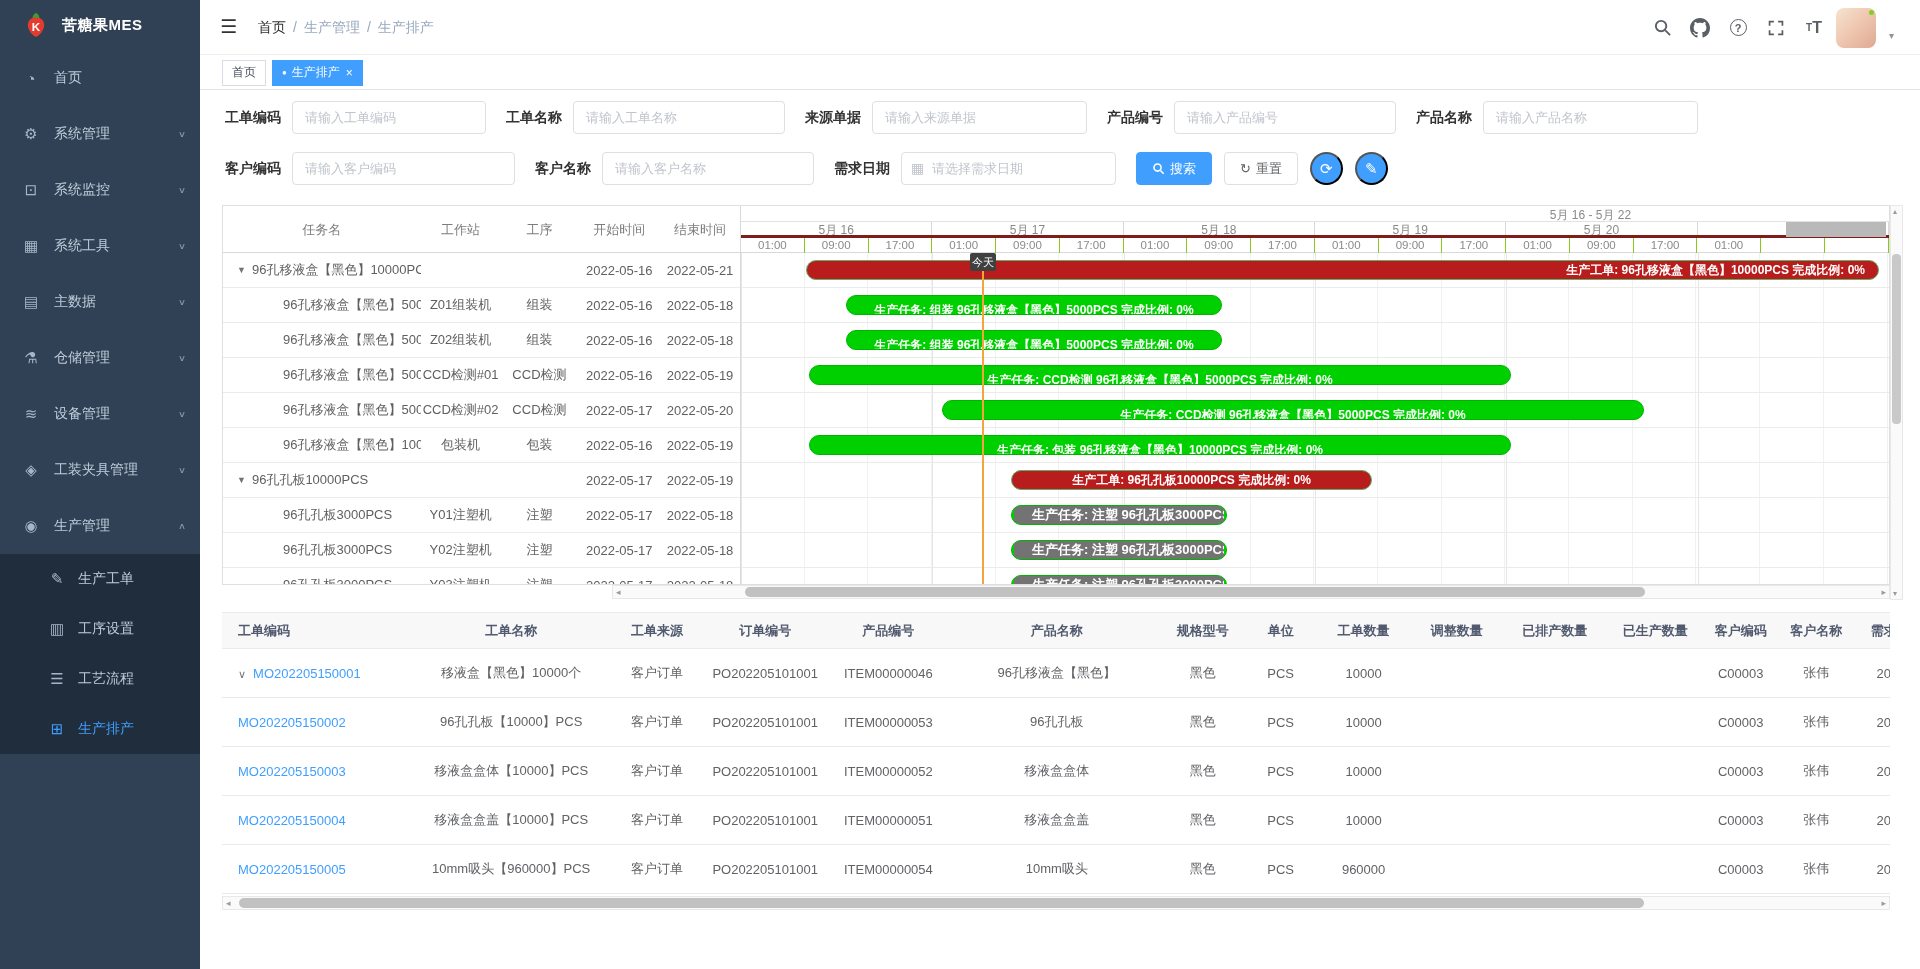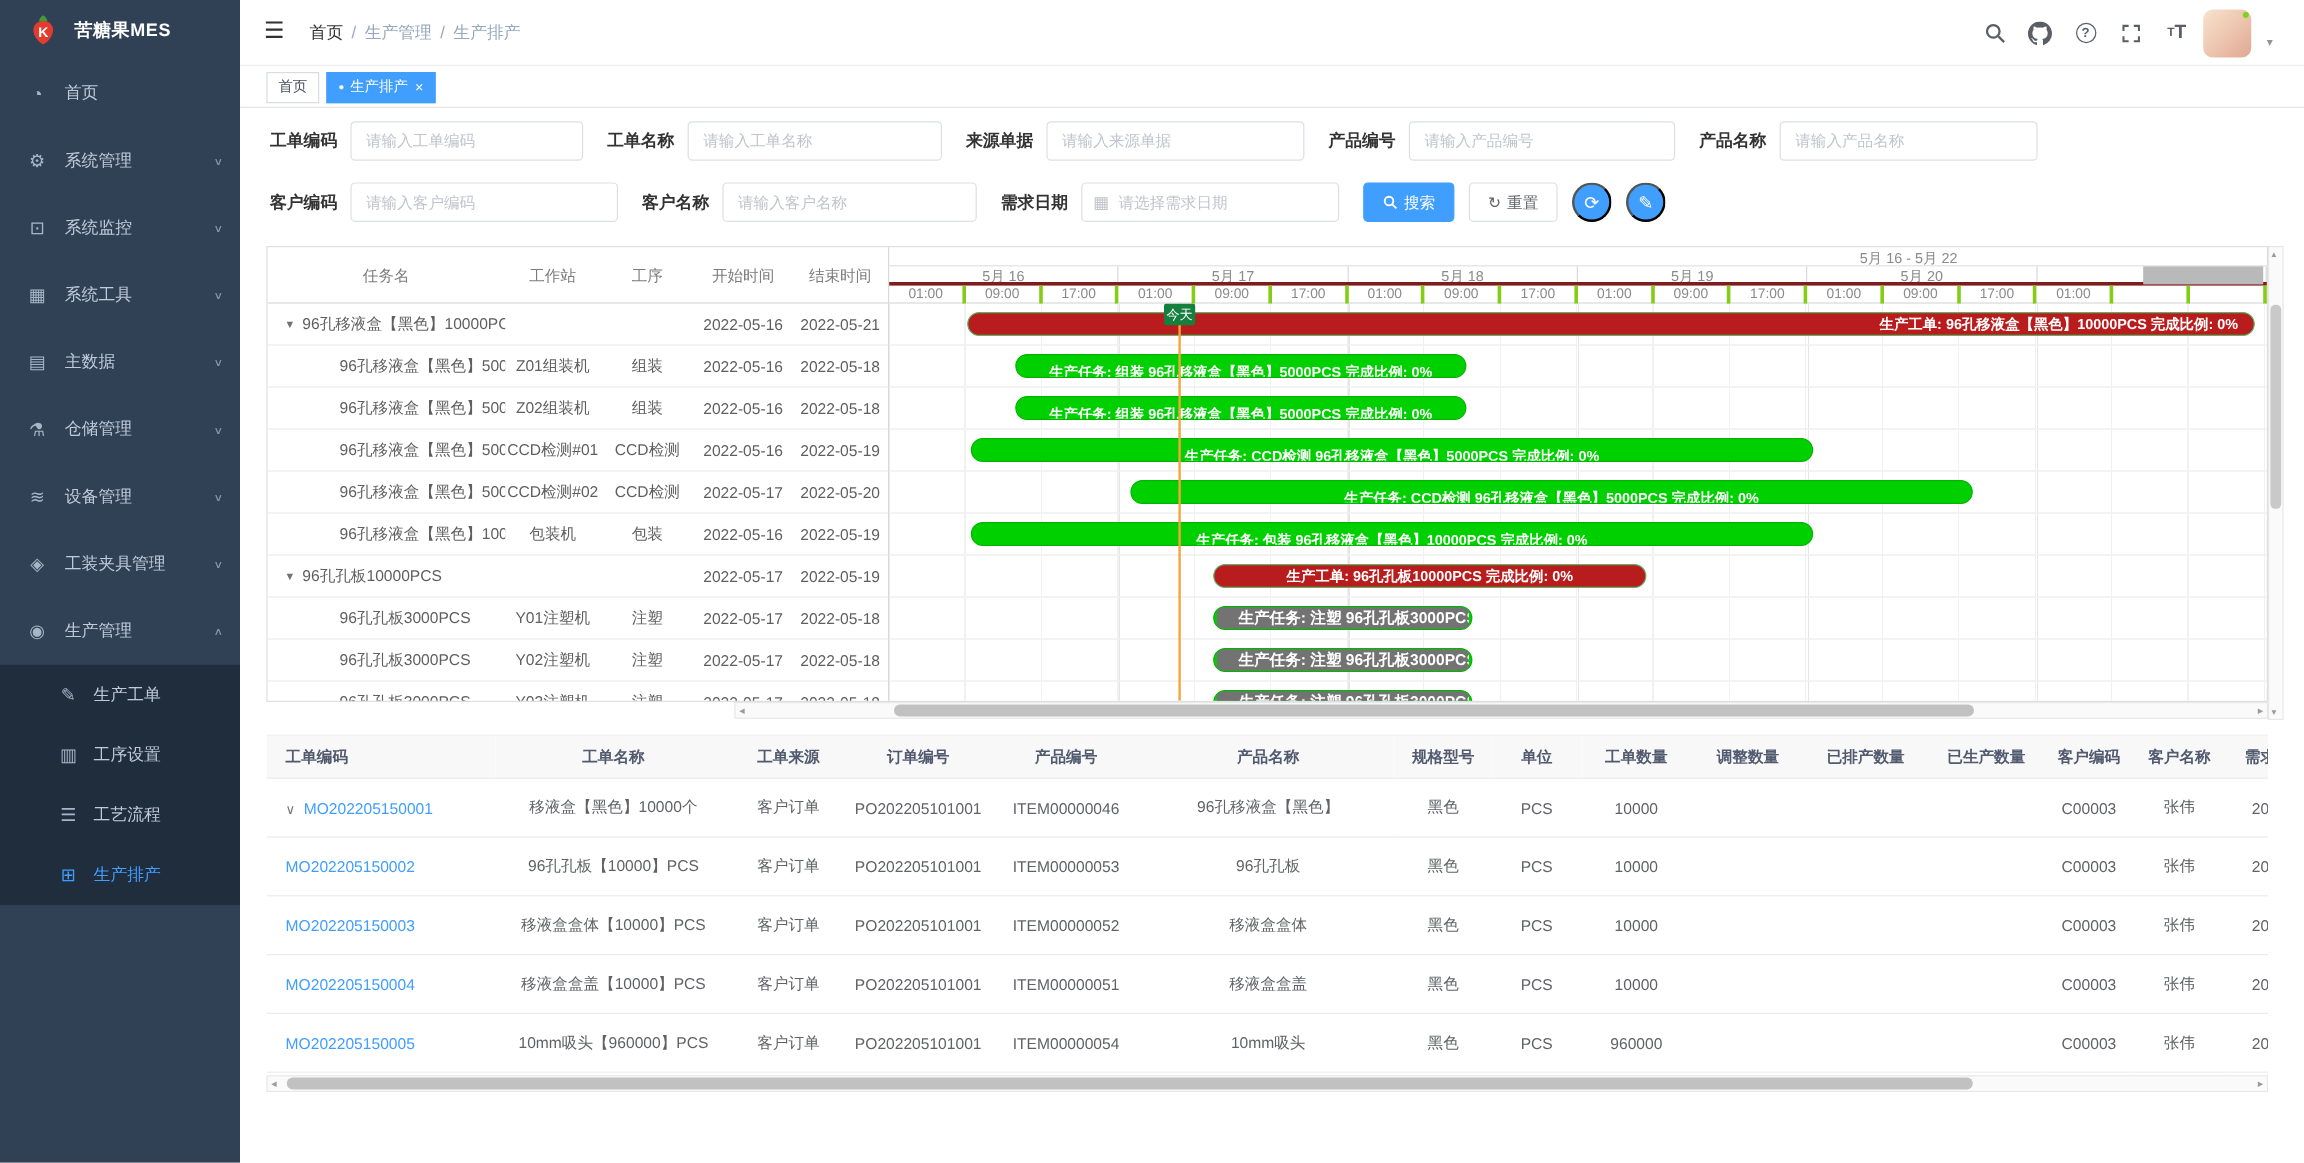--- a/index.html
+++ b/index.html
@@ -66,21 +66,21 @@
   .gantt { position:absolute; left:22px; top:205px; width:1668px; height:380px; border:1px solid #dfdfdf; background:#fff; }
   .g-head { position:absolute; left:0; top:0; width:100%; height:47px; border-bottom:1px solid #d9d9d9; }
   .g-grid-head { position:absolute; left:0; top:0; width:518px; height:47px; display:flex; align-items:center; border-right:1px solid #d9d9d9; color:#7d7d7d; font-size:13px; }
   .g-grid-head .gh-c { text-align:center; }
   .tl-head { position:absolute; left:518px; top:0; width:1148px; height:47px; }
   .tl-range { position:absolute; left:0; top:0; width:100%; height:16px; border-bottom:1px solid #e2e2e2; font-size:12px; color:#8a8a8a; }
   .tl-range span { position:absolute; left:74%; transform:translateX(-50%); top:1px; }
   .tl-days { position:absolute; left:0; top:16px; width:100%; height:16px; display:flex; border-bottom:3px solid #7f1d1d; }
   .tl-day { flex:1; text-align:center; font-size:12px; color:#8a8a8a; line-height:16px; border-right:1px solid #d9d9d9; overflow:hidden; white-space:nowrap; }
   .tl-hours { position:absolute; left:0; top:32px; width:100%; height:15px; display:flex; }
-  .tl-hour { width:calc(100%/18); text-align:center; font-size:11.5px; color:#8a8a8a; line-height:14px; border-right:3px solid #84cc16; overflow:hidden; }
+  .tl-hour { width:calc(100%/18); text-align:center; font-size:11.5px; color:#8a8a8a; line-height:14px; border-right:1px solid #84cc16; overflow:hidden; }
   .head-thumb { position:absolute; top:16px; left:1045px; width:100px; height:15px; background:#b9b9b9; z-index:3; cursor:pointer; }
 
   .g-body { position:absolute; left:0; top:47px; width:100%; height:331px; overflow:hidden; }
   .g-grid-body { position:absolute; left:0; top:0; width:518px; height:100%; border-right:1px solid #d9d9d9; }
   .g-row { display:flex; align-items:center; height:35px; border-bottom:1px solid #ebebeb; font-size:13px; color:#5f5f5f; cursor:pointer; }
   .g-name { width:198px; display:flex; align-items:center; overflow:hidden; white-space:nowrap; }
   .g-name .tree-caret { font-size:9px; color:#737373; margin-right:6px; }
   .g-c { text-align:center; overflow:hidden; white-space:nowrap; }
   .tl-body { position:absolute; left:518px; top:0; width:1148px; height:100%; }
   .tl-row { position:absolute; left:0; width:100%; height:35px; border-bottom:1px solid #ebebeb;
@@ -88,21 +88,21 @@
       repeating-linear-gradient(90deg, #e6e6e6 0 1px, transparent 1px 191.33px),
       repeating-linear-gradient(90deg, transparent 0 62.7px, #f1f1f1 62.7px 63.7px); }
   .bar { position:absolute; height:20px; border-radius:10px; display:flex; align-items:center; overflow:hidden; white-space:nowrap; font-size:12px; font-weight:bold; color:#fff; cursor:pointer; }
   .bar.project { background:#b91c1c; border:1px solid #61ae66; }
   .bar.task { background:#00d000; border:1px solid #00b400; }
   .bar .bar-label { width:100%; overflow:hidden; white-space:nowrap; }
   .bar.align-right .bar-label { text-align:right; padding-right:13px; }
   .bar.align-center .bar-label { text-align:center;margin-top:11px; }
   .bar.selected .bar-label { background:#737373; margin:0 2px; text-align:left; padding:1px 18px; font-size:13px; }
   .today-line { position:absolute; top:0; width:2px; background:#f2a53c; z-index:4; }
-  .today-box { position:absolute; top:0; width:26px; height:18px; background:#15803d; color:#fff; font-size:11px; display:flex; align-items:center; justify-content:center; border-radius:2px; z-index:5; }
+  .today-box { position:absolute; top:0; width:26px; height:18px; background:#404040; color:#fff; font-size:11px; display:flex; align-items:center; justify-content:center; border-radius:2px; z-index:5; }
 
   
   .g-hscroll { position:absolute; left:412px; top:585px; width:1278px; height:14px; background:#fafafa; border:1px solid #e8e8e8; }
   .g-hscroll .thumb { position:absolute; left:132px; top:1px; width:900px; height:10px; background:#c1c1c1; border-radius:5px; cursor:pointer; }
   .scroll-arrow { position:absolute; font-size:9px; color:#9a9a9a; top:1px; cursor:pointer; }
   .g-vscroll { position:absolute; left:1690px; top:205px; width:13px; height:395px; background:#fafafa; border:1px solid #e8e8e8; }
   .g-vscroll .vthumb { position:absolute; left:1px; top:48px; width:9px; height:170px; background:#c9c9c9; border-radius:4px; cursor:pointer; }
   .g-vscroll .va { position:absolute; left:2px; font-size:8px; color:#9a9a9a; cursor:pointer; }
 
   

